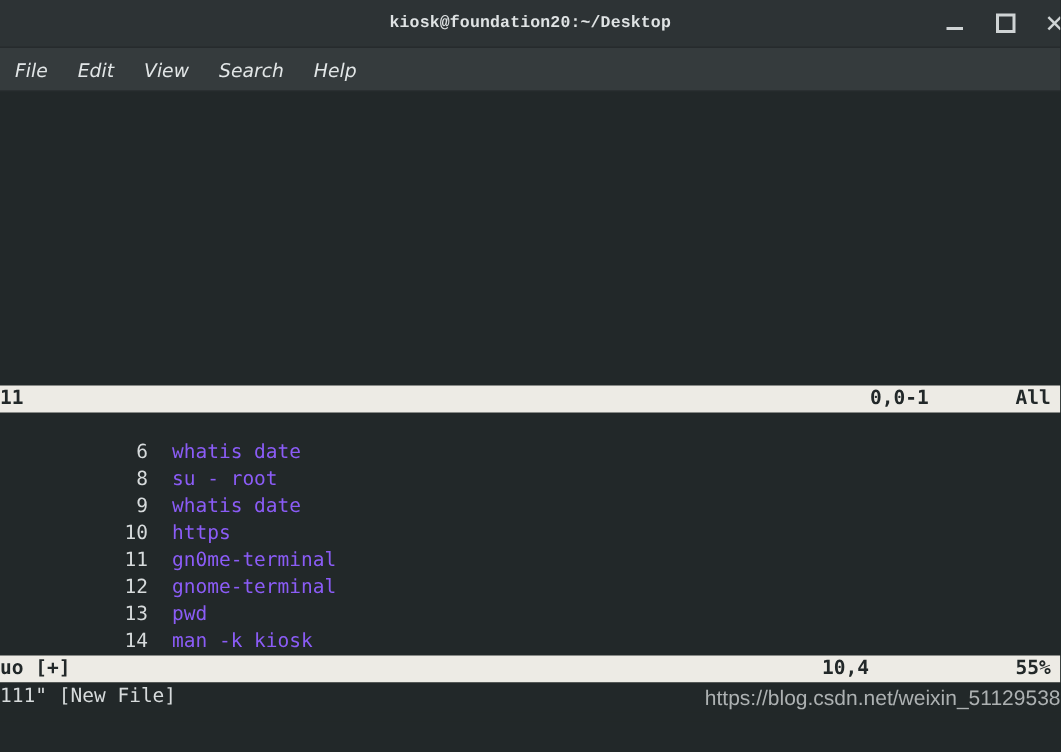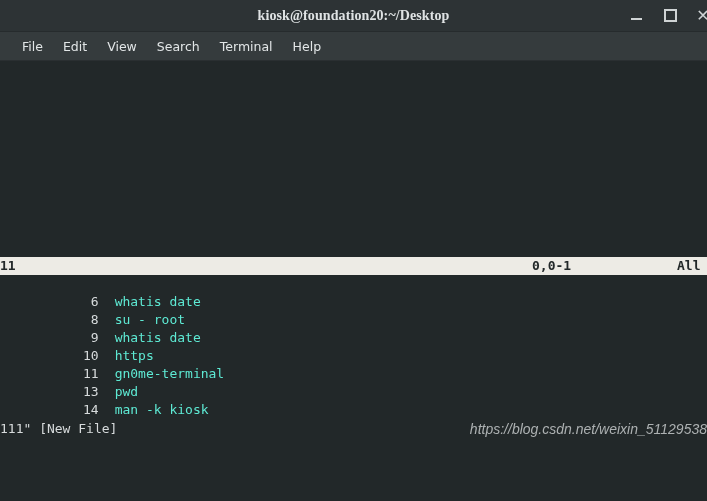--- a/index.html
+++ b/index.html
@@ -26,22 +26,22 @@
   .titlebar {
     position: relative;
     height: 31px;
     background: #2d3335;
     border-bottom: 1px solid #262b2d;
     display: flex;
     align-items: center;
     justify-content: center;
   }
   .titlebar-title {
-    font-family: Liberation Serif, serif;
-    font-size: 14px;
+    font-family: Liberation Mono, monospace;
+    font-size: 11px;
     font-weight: bold;
     color: #dfe3e4;
     letter-spacing: 0.1px;
     white-space: nowrap;
   }
   .window-controls {
     position: absolute;
     right: 0;
     top: 0;
     height: 31px;
@@ -79,22 +79,23 @@
     width: 20px;
     overflow: hidden;
   }
 
   
   .menubar {
     height: 28px;
     background: #353b3d;
     display: flex;
     align-items: center;
-    padding-left: 16px;
+    padding-left: 4px;
     border-bottom: 1px solid #2a2f31;
+    font-style: italic;
   }
   .menu-item {
     font-family: "DejaVu Sans", sans-serif;
     font-size: 12.5px;
     color: #e2e6e7;
     padding: 3px 10px;
     white-space: nowrap;
   }
   .menu-item:first-child {
     margin-left: -4px;
@@ -137,21 +138,21 @@
   .vim-statusline .sl-pos {
     position: absolute;
     top: 0;
   }
   .vim-statusline .sl-pct {
     position: absolute;
     top: 0;
   }
 
   
-  #statusline-top .sl-pos { left: 532px; }
+  #statusline-top .sl-pos { left: 580px; }
   #statusline-top .sl-pct { left: 677px; }
 
   
   #statusline-bottom .sl-pos { left: 548px; }
   #statusline-bottom .sl-pct { left: 677px; }
 
   
   .history-pane {
     background: #222829;
     padding-top: 0px;
@@ -165,21 +166,21 @@
     color: #d7dbdc;
   }
   .hist-num {
     display: inline-block;
     width: 36px;
     text-align: right;
     color: #d7dbdc;
   }
   .hist-cmd {
     margin-left: 16px;
-    color: #5eead4;
+    color: #8b5cf6;
   }
 
   
   .message-line {
     position: relative;
     height: 20px;
     line-height: 20px;
     background: #222829;
     font-family: "DejaVu Sans Mono", monospace;
     font-size: 13px;
@@ -195,21 +196,20 @@
   .watermark {
     position: absolute;
     right: 0px;
     top: 0;
     font-family: "Liberation Sans", sans-serif;
     font-size: 14px;
     color: #b9bdbe;
     opacity: 0.92;
     letter-spacing: 0px;
     white-space: nowrap;
-    font-style: italic;
   }
   .bottom-filler {
     height: 6px;
     background: #222829;
   }
 </style>
 </head>
 <body>
 
 <div id="app">
@@ -227,21 +227,20 @@
         <span class="wc-close-glyph">✕</span>
       </div>
     </div>
   </div>
 
   <div class="menubar">
     <div class="menu-item">File</div>
     <div class="menu-item">Edit</div>
     <div class="menu-item">View</div>
     <div class="menu-item">Search</div>
-    <div class="menu-item">Terminal</div>
     <div class="menu-item">Help</div>
   </div>
 
   <div class="terminal">
 
     <div class="empty-buffer"></div>
 
     <div class="vim-statusline" id="statusline-top">
       <span class="sl-left">11</span>
       <span class="sl-pos">0,0-1</span>
@@ -258,30 +257,38 @@
       <div class="history-row">
         <span class="hist-num">9</span><span class="hist-cmd">whatis date</span>
       </div>
       <div class="history-row">
         <span class="hist-num">10</span><span class="hist-cmd">https</span>
       </div>
       <div class="history-row">
         <span class="hist-num">11</span><span class="hist-cmd">gn0me-terminal</span>
       </div>
       <div class="history-row">
+        <span class="hist-num">12</span><span class="hist-cmd">gnome-terminal</span>
+      </div>
+      <div class="history-row">
         <span class="hist-num">13</span><span class="hist-cmd">pwd</span>
       </div>
       <div class="history-row">
         <span class="hist-num">14</span><span class="hist-cmd">man -k kiosk</span>
       </div>
       <div class="history-row">
         <span class="hist-num">15</span><span class="hist-cmd">ls</span>
       </div>
     </div>
 
+    <div class="vim-statusline" id="statusline-bottom">
+      <span class="sl-left">uo [+]</span>
+      <span class="sl-pos">10,4</span>
+      <span class="sl-pct">55%</span>
+    </div>
 
     <div class="message-line">
       <span class="message-text">111" [New File]</span>
       <span class="watermark">https://blog.csdn.net/weixin_51129538</span>
     </div>
 
     <div class="bottom-filler"></div>
 
   </div>
 </div>

